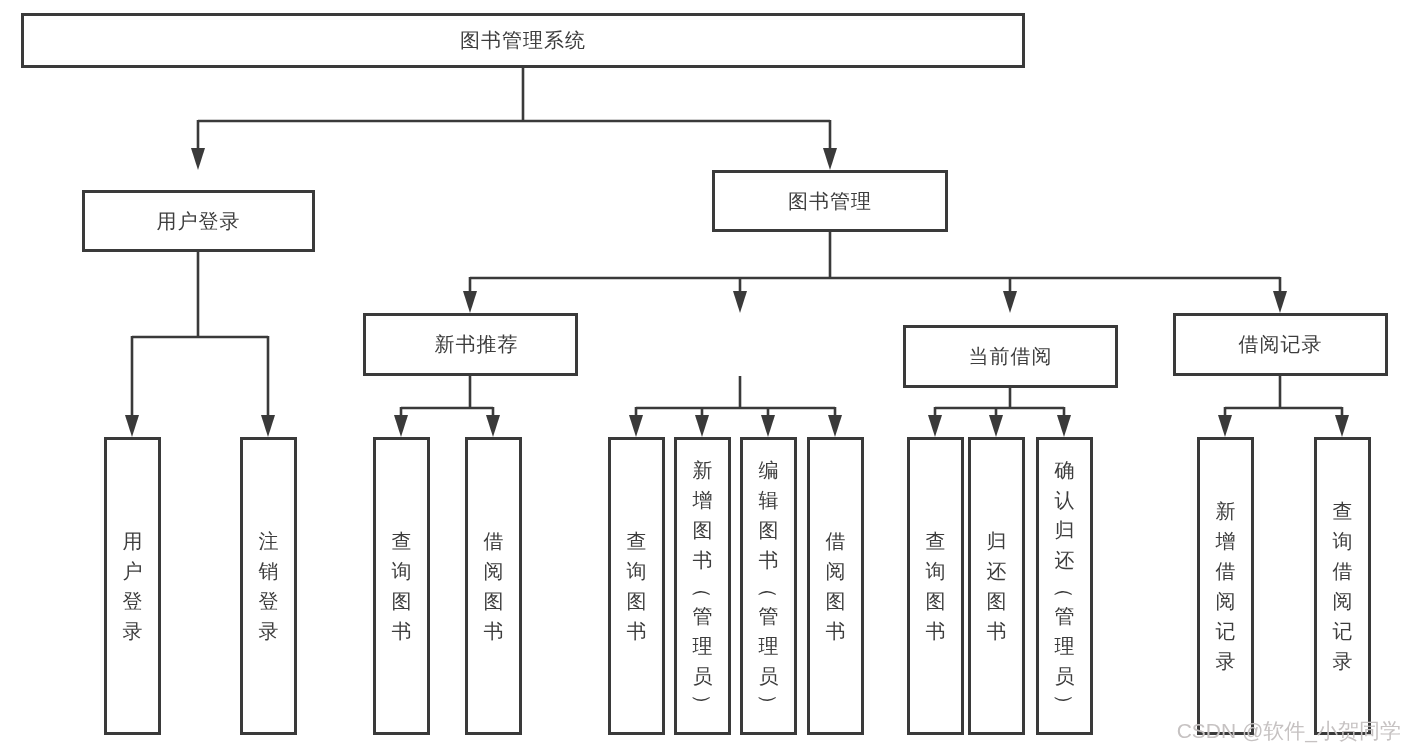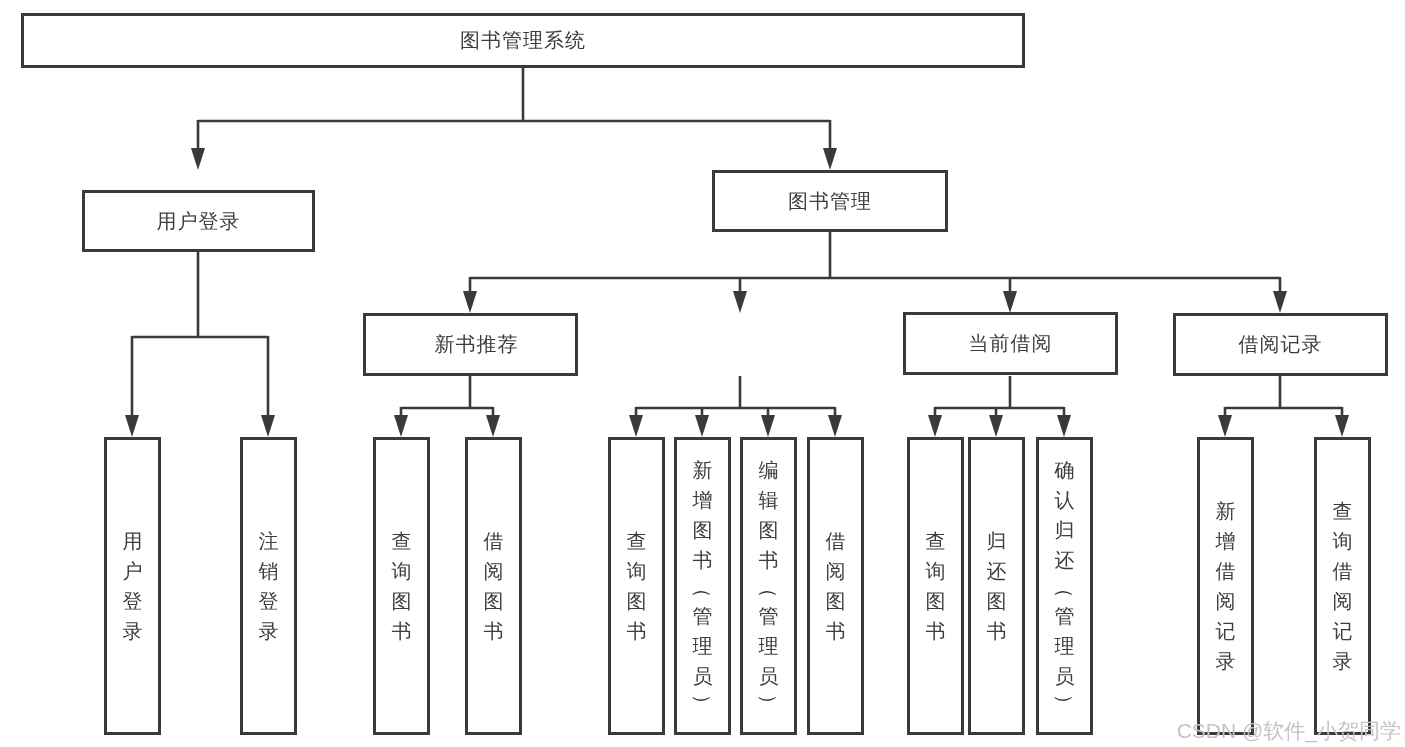--- a/index.html
+++ b/index.html
@@ -143,21 +143,21 @@
   <div class="node" style="left:82px; top:170px; width:233px; height:62px;margin-top:20px;">
     <span class="nlabel">用户登录</span>
   </div>
   <div class="node" style="left:712px; top:170px; width:236px; height:62px;">
     <span class="nlabel">图书管理</span>
   </div>
 
   <div class="node" style="left:363px; top:313px; width:215px; height:63px;padding-left:12px;">
     <span class="nlabel">新书推荐</span>
   </div>
-  <div class="node" style="left:903px; top:312px; width:215px; height:63px;">
+  <div class="node" style="left:903px; top:325px; width:215px; height:63px;">
     <span class="nlabel">当前借阅</span>
   </div>
   <div class="node" style="left:1173px; top:313px; width:215px; height:63px;align-items:center;">
     <span class="nlabel">借阅记录</span>
   </div>
 
   <div class="node leaf" style="left:104px;">
     <span class="vtext">
         <span class="ch">用</span>
         <span class="ch">户</span>

